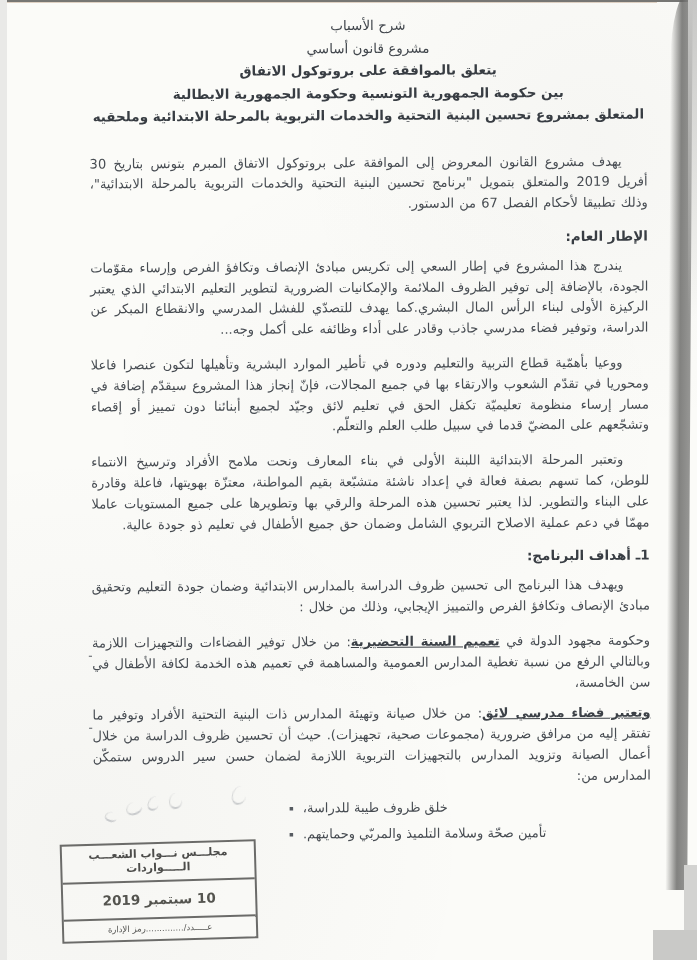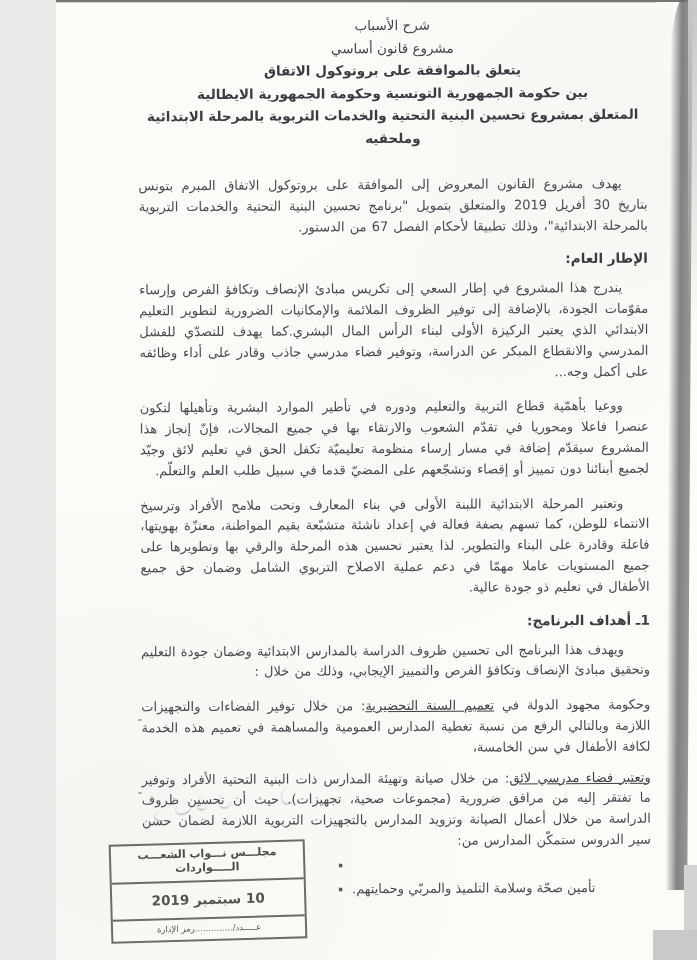--- a/index.html
+++ b/index.html
@@ -2,21 +2,21 @@
 <html lang="ar" dir="rtl"><head>
 <meta charset="utf-8">
 <style>
   html,body{margin:0;padding:0;}
   body{
     width:697px;height:960px;background:#e9e9e7;
     font-family:"DejaVu Sans",sans-serif;
     overflow:hidden;
   }
   .scan{
-    position:relative;width:641px;height:960px;background:#fbfbf8;
+    position:relative;width:690px;height:960px;background:#fbfbf8;
     background-image:
       radial-gradient(circle at 10% 88%, rgba(60,60,60,.035), rgba(0,0,0,0) 38%),
       radial-gradient(circle at 55% 45%, rgba(90,90,90,.02), rgba(0,0,0,0) 45%),
       radial-gradient(circle at 85% 15%, rgba(80,80,80,.03), rgba(0,0,0,0) 30%);
     color:#474c52;overflow:hidden;
   }
   
   .top-edge{position:absolute;top:0;left:0;right:0;height:2px;background:#5f5f5d;opacity:.85;}
   .top-edge2{position:absolute;top:2px;left:0;right:40px;height:1px;background:rgba(172,132,96,.35);}
   .right-shadow{
@@ -45,21 +45,21 @@
   .sec{
     font-size:13.5px;font-weight:bold;color:#383d43;margin:2px 0 12px;
   }
   .bullet{
     position:relative;font-size:13px;line-height:1.6;text-align:justify;
     margin:0 0 10px;word-spacing:1px;
   }
   .bullet .dash{
     position:absolute;left:-4px;top:13px;font-size:12px;color:#5a5f65;
   }
-  .ul{font-weight:normal;text-decoration:underline;color:#3c4147;}
+  .ul{font-weight:bold;text-decoration:underline;color:#3c4147;}
   .subbullets{margin:2px 0 0;}
   .subbullet{
     display:flex;direction:ltr;align-items:baseline;gap:9px;
     margin:0 0 6px 0;padding-left:196px;font-size:13px;line-height:1.55;
   }
   .sq{font-size:7px;color:#565b61;position:relative;top:-2px;}
   .sbt{direction:rtl;unicode-bidi:isolate;}
 
   
   .scrib{position:absolute;border-bottom:2px solid rgba(95,100,112,.30);
@@ -130,20 +130,21 @@
       <span class="dash">-</span><span>وحكومة مجهود الدولة في </span><span class="ul">تعميم السنة التحضيرية</span><span>: من خلال توفير الفضاءات والتجهيزات اللازمة وبالتالي الرفع من نسبة تغطية المدارس العمومية والمساهمة في تعميم هذه الخدمة لكافة الأطفال في سن الخامسة،</span>
     </div>
 
     <div class="bullet">
       <span class="dash">-</span><span></span><span class="ul">وتعتبر فضاء مدرسي لائق</span><span>: من خلال صيانة وتهيئة المدارس ذات البنية التحتية الأفراد وتوفير ما تفتقر إليه من مرافق ضرورية (مجموعات صحية، تجهيزات). حيث أن تحسين ظروف الدراسة من خلال أعمال الصيانة وتزويد المدارس بالتجهيزات التربوية اللازمة لضمان حسن سير الدروس ستمكّن المدارس من:</span>
     </div>
 
     <div class="subbullets">
       <div class="subbullet">
         <span class="sq">▪</span>
+        <span class="sbt">خلق ظروف طيبة للدراسة،</span>
       </div>
       <div class="subbullet">
         <span class="sq">▪</span>
         <span class="sbt">تأمين صحّة وسلامة التلميذ والمربّي وحمايتهم.</span>
       </div>
     </div>
 
   </div>
 
   <div class="scrib s1"></div>

